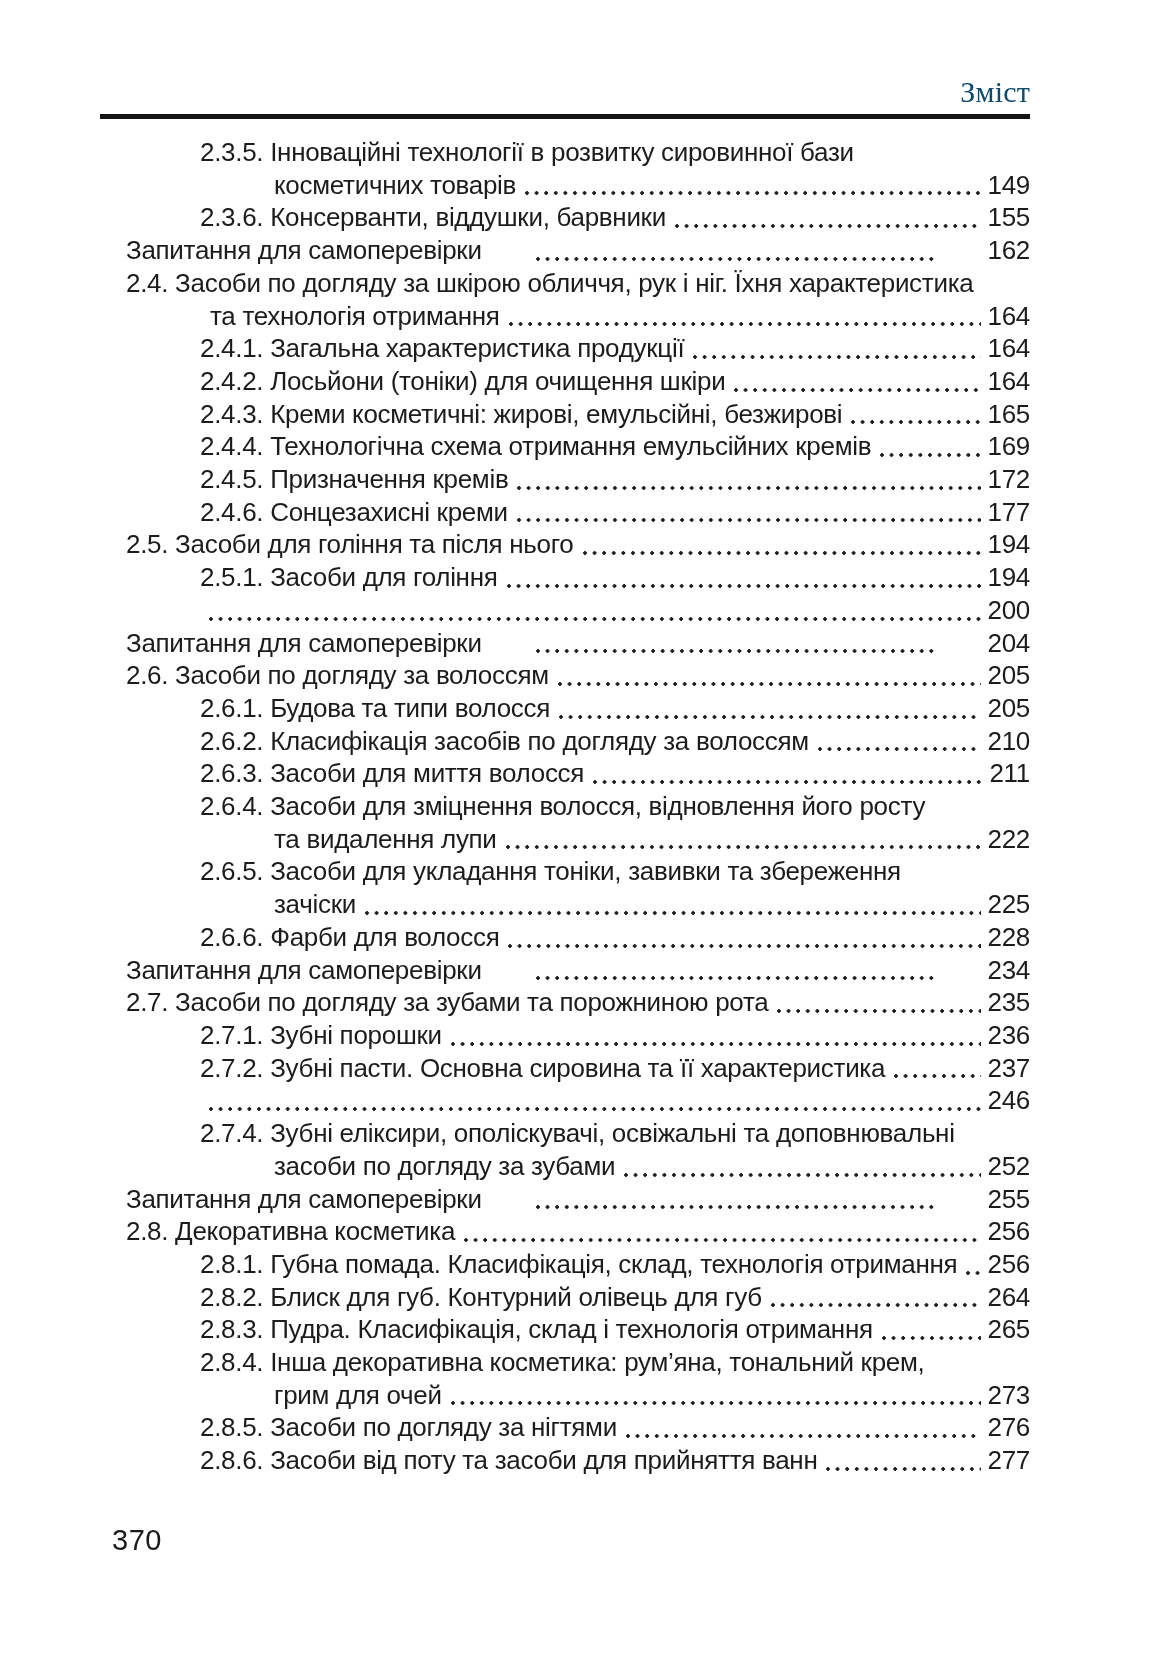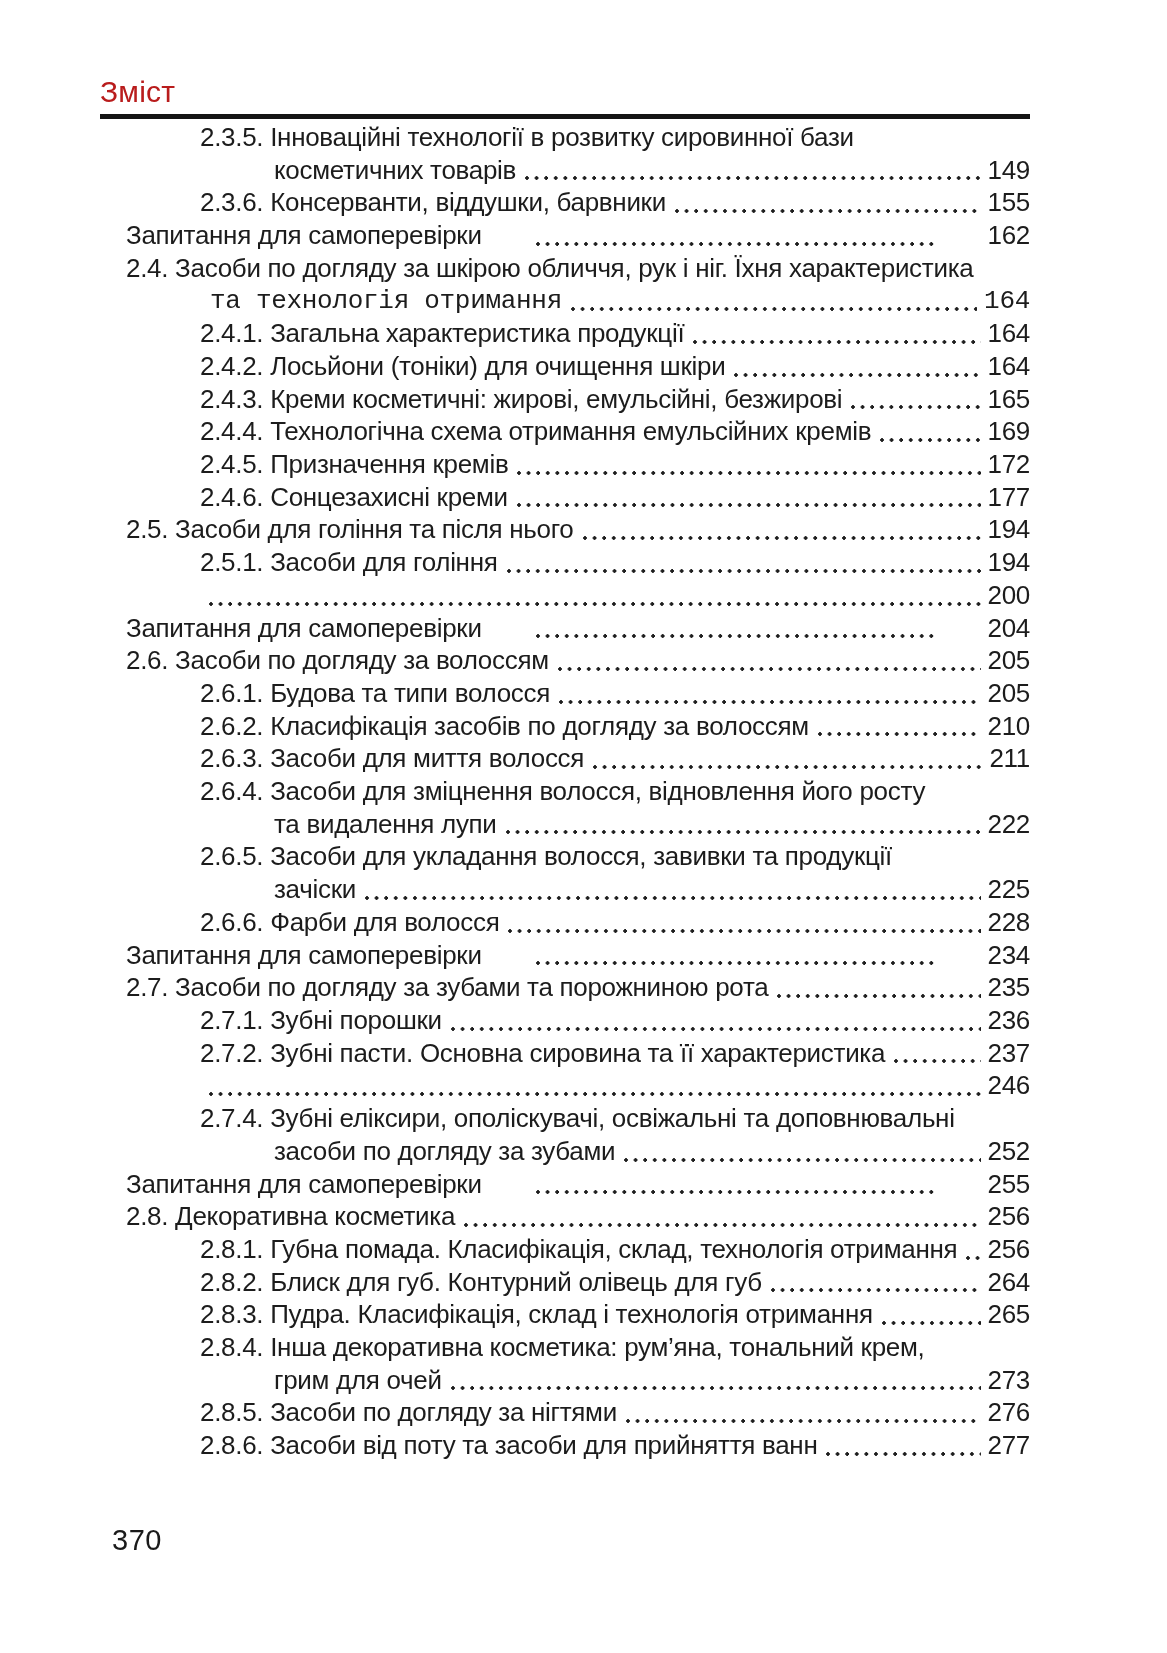--- a/index.html
+++ b/index.html
@@ -16,50 +16,52 @@
     overflow: hidden;
   }
   .page-inner {
     position: absolute;
     left: 100px;
     top: 0;
     width: 930px;
   }
   .header-title {
     padding-top: 76px;
+    text-align: right;
     font-size: 30px;
     line-height: 32px;
     letter-spacing: 0.2px;
-    color: #b91c1c;
+    color: #0c4a6e;
+    font-family: Liberation Serif, serif;
   }
   .header-rule {
     margin-top: 6px;
     height: 5px;
     background: #141414;
   }
   .toc {
-    margin-top: 2px;
+    margin-top: 17px;
     padding-left: 26px;
     font-size: 26px;
     line-height: 32.7px;
     letter-spacing: -0.3px;
   }
   .toc-row {
     display: flex;
     align-items: flex-end;
     white-space: nowrap;
   }
   .toc-row .label {
     flex: 0 0 auto;
   }
   
   .ind-0 { padding-left: 0; gap: 45px; }
   .ind-1 { padding-left: 0; }
   .ind-2 { padding-left: 74px; }
-  .cont-1 { padding-left: 84px; font-family: Liberation Mono, monospace; }
+  .cont-1 { padding-left: 84px; }
   .cont-2 { padding-left: 148px; }
   .leader {
     flex: 1 1 auto;
     align-self: stretch;
     margin-left: 9px;
     margin-right: 7px;
     background-image: radial-gradient(circle at 2px 2px, #1e1e1e 1.55px, rgba(0,0,0,0) 1.95px);
     background-size: 9.6px 4px;
     background-repeat: repeat-x;
     background-position: left calc(100% - 6px);
@@ -183,21 +185,21 @@
       </div>
       <div class="toc-row ind-2">
         <span class="label">2.6.4. Засоби для зміцнення волосся, відновлення його росту</span>
       </div>
       <div class="toc-row cont-2">
         <span class="label">та видалення лупи</span>
         <span class="leader"></span>
         <span class="pagenum">222</span>
       </div>
       <div class="toc-row ind-2">
-        <span class="label">2.6.5. Засоби для укладання волосся, завивки та продукції</span>
+        <span class="label">2.6.5. Засоби для укладання тоніки, завивки та збереження</span>
       </div>
       <div class="toc-row cont-2">
         <span class="label">зачіски</span>
         <span class="leader"></span>
         <span class="pagenum">225</span>
       </div>
       <div class="toc-row ind-2">
         <span class="label">2.6.6. Фарби для волосся</span>
         <span class="leader"></span>
         <span class="pagenum">228</span>

